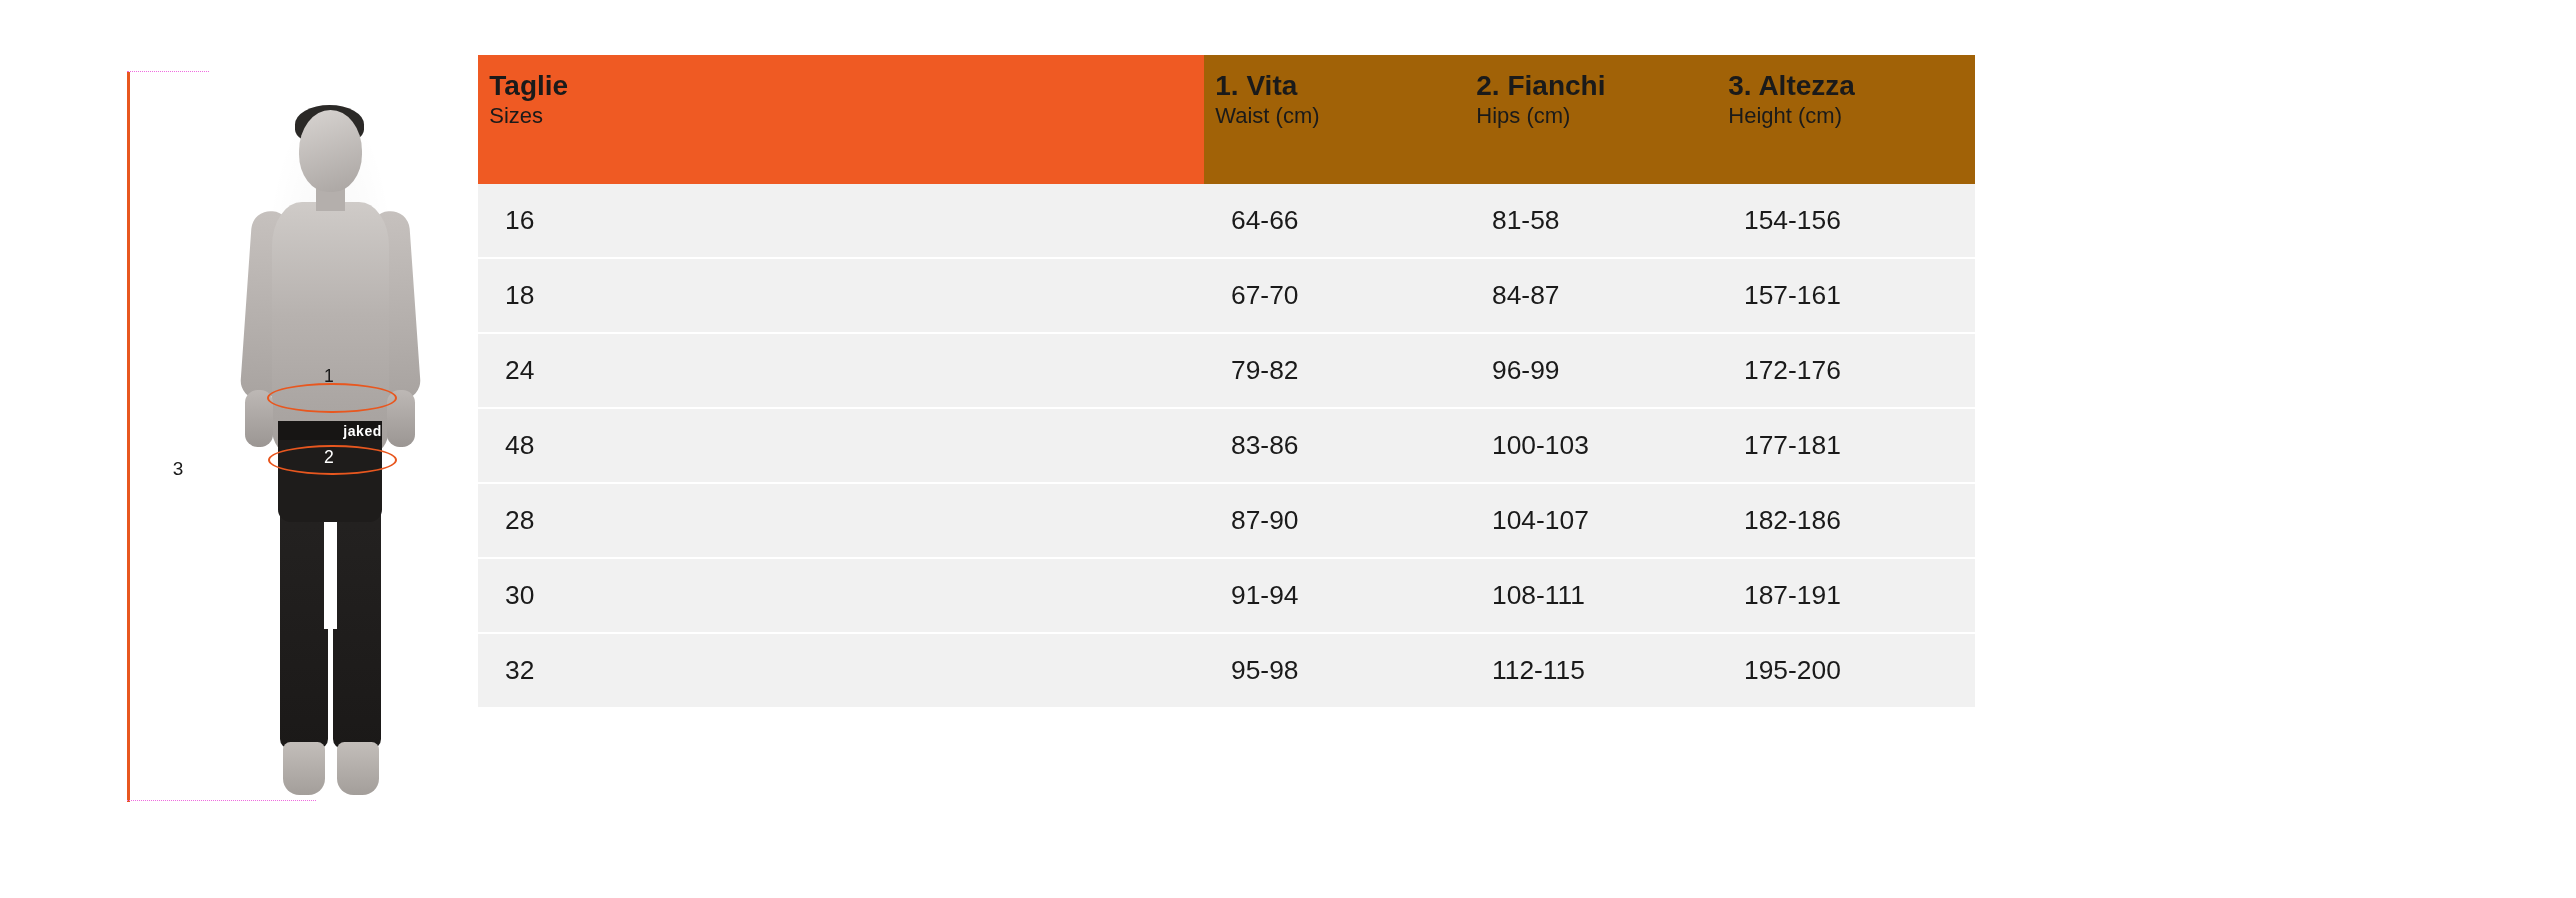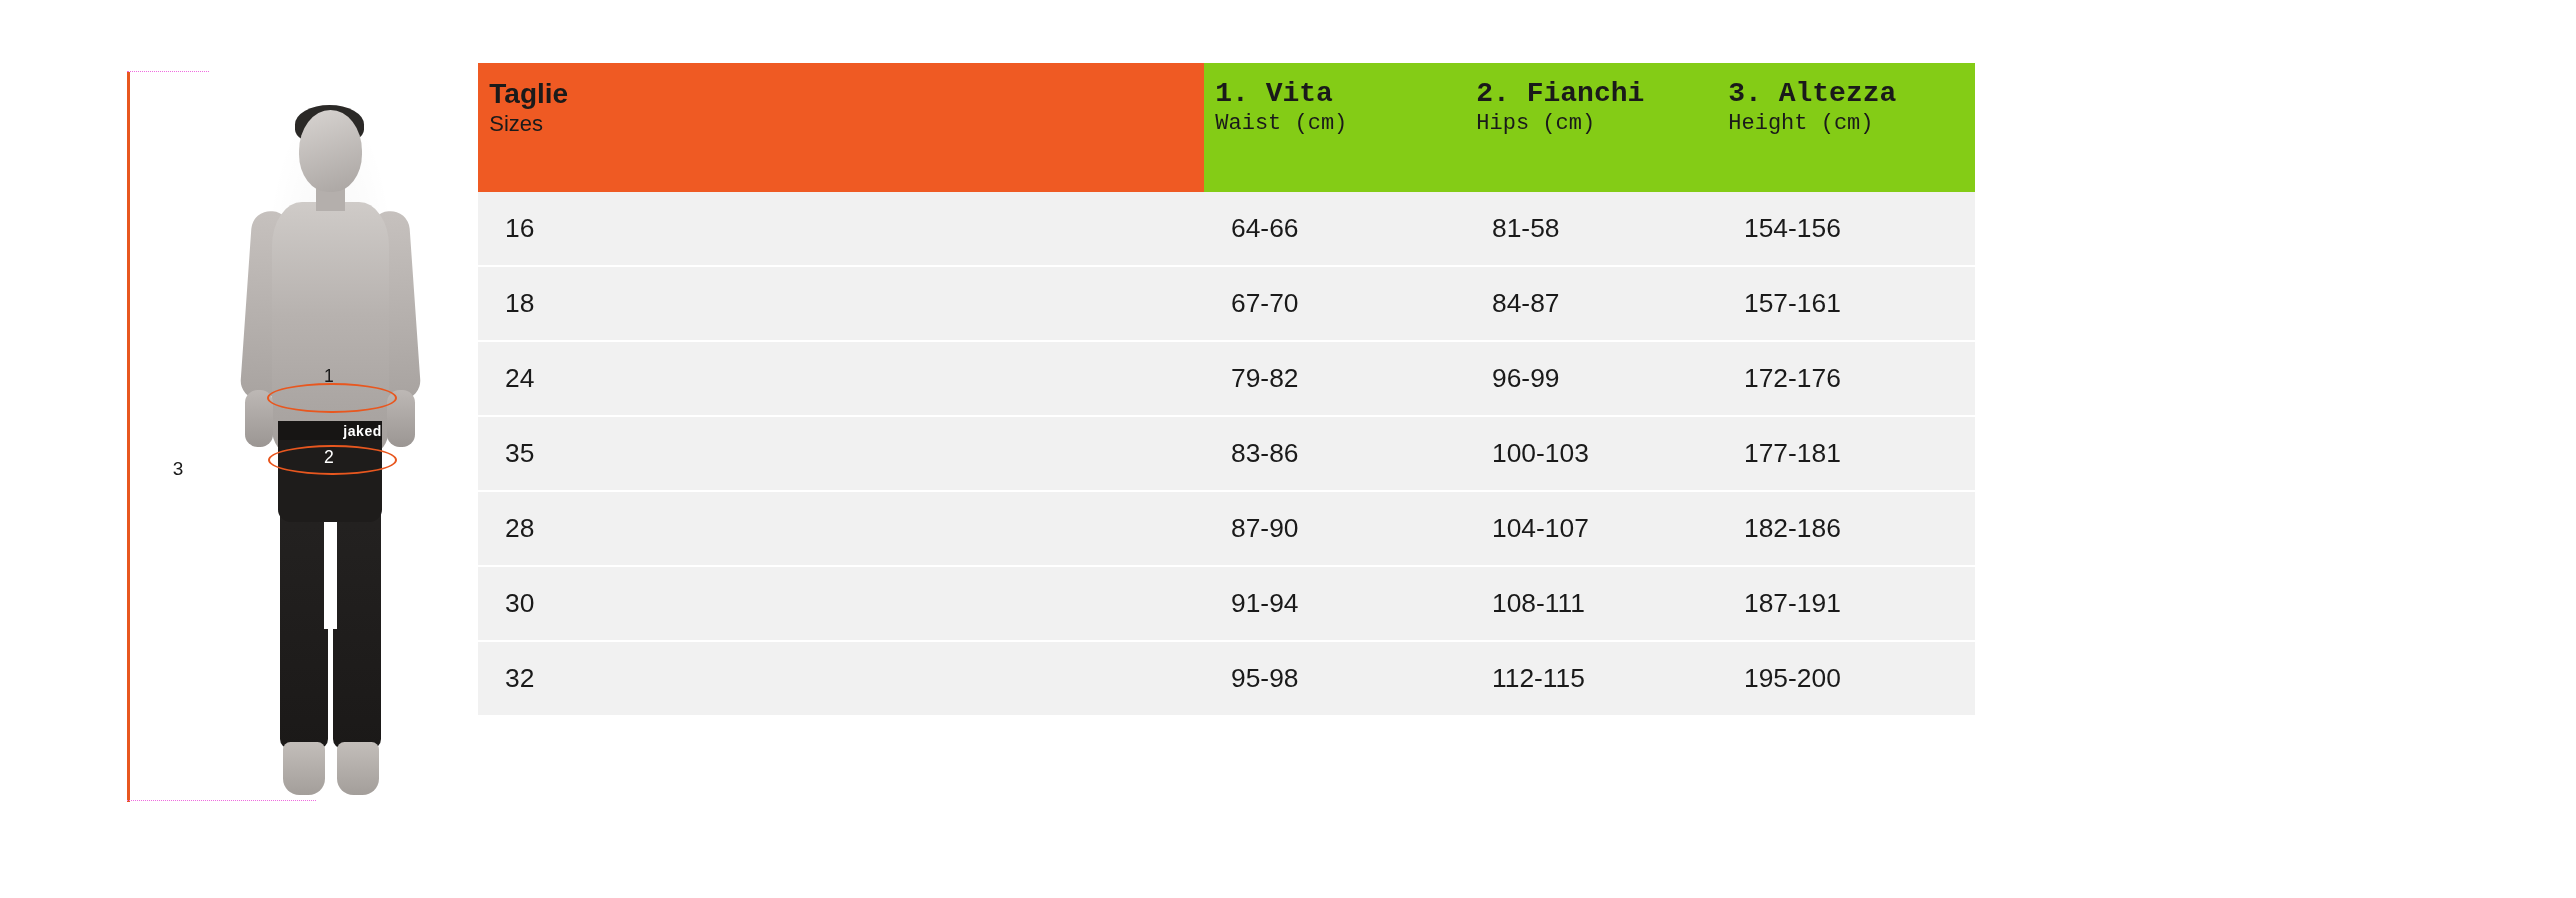--- a/index.html
+++ b/index.html
@@ -217,42 +217,40 @@
   .num-2 { left: 104px; top: 353px; color: #ffffff; }
 
   
   .size-table {
     position: absolute;
     left: 478px;
     top: 55px;
     width: 1497px;
     border-collapse: collapse;
     table-layout: fixed;
-    margin-top: 8px;
   }
   .size-table col.c-size   { width: 726px; }
   .size-table col.c-waist  { width: 261px; }
   .size-table col.c-hips   { width: 252px; }
   .size-table col.c-height { width: 258px; }
 
   .size-table thead th {
     height: 113px;
     vertical-align: top;
     padding: 16.4px 0 0 11.3px;
     text-align: left;
     font-weight: 400;
   }
   .th-size {
     background: #ef5a23;
     color: #1a1a1a;
   }
   .th-meas {
-    background: #84cc16;
-    color: #1a1a1a;
-    font-family: Liberation Mono, monospace;
+    background: #a16207;
+    color: #1a1a1a;
   }
   .th-top {
     display: block;
     font-size: 28px;
     font-weight: bold;
     line-height: 1.08;
   }
   .th-bot {
     display: block;
     font-size: 22px;
@@ -352,21 +350,21 @@
           <td>84-87</td>
           <td>157-161</td>
         </tr>
         <tr>
           <td>24</td>
           <td>79-82</td>
           <td>96-99</td>
           <td>172-176</td>
         </tr>
         <tr>
-          <td>35</td>
+          <td>48</td>
           <td>83-86</td>
           <td>100-103</td>
           <td>177-181</td>
         </tr>
         <tr>
           <td>28</td>
           <td>87-90</td>
           <td>104-107</td>
           <td>182-186</td>
         </tr>

